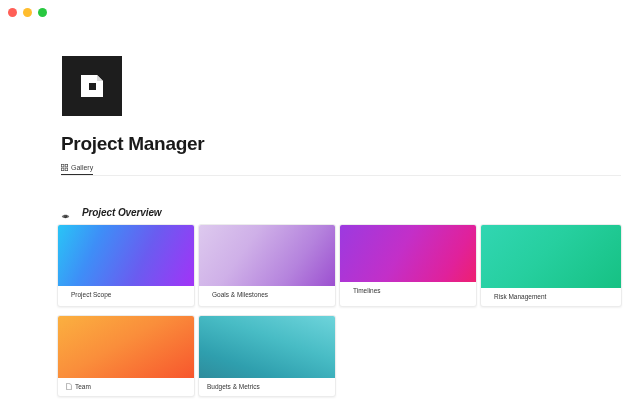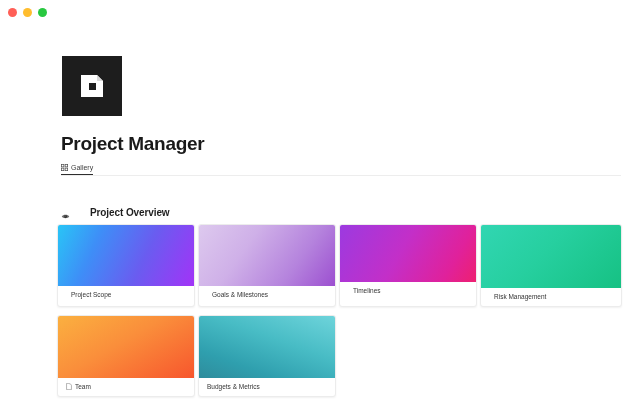--- a/index.html
+++ b/index.html
@@ -47,21 +47,21 @@
     display: flex; align-items: center; gap: 3px;
     font-size: 7px; color: #3c3c3c;
     padding-bottom: 3px; border-bottom: 1.5px solid #2e2e2e;
     cursor: pointer;
   }
   .view-tab .ic { width: 7px; height: 7px; display: block; }
 
   
   .section-head {
     position: absolute; left: 45px; top: 179px;
-    display: flex; align-items: flex-start; gap: 20px;
+    display: flex; align-items: flex-start; gap: 12px; font-style: italic;
   }
   .section-head .eye { width: 9px; height: 9px; display: block; }
   .section-title { font-size: 10px; font-weight: bold; color: #1f1f1f; letter-spacing: -0.1px; }
 
   
   .gallery { position: absolute; left: 41px; top: 196px; width: 570px; }
   .grid-row { display: flex; }
   .grid-row.row1 { gap: 3px; }
   .grid-row.row2 { gap: 3px; margin-top: 7px; }
 

